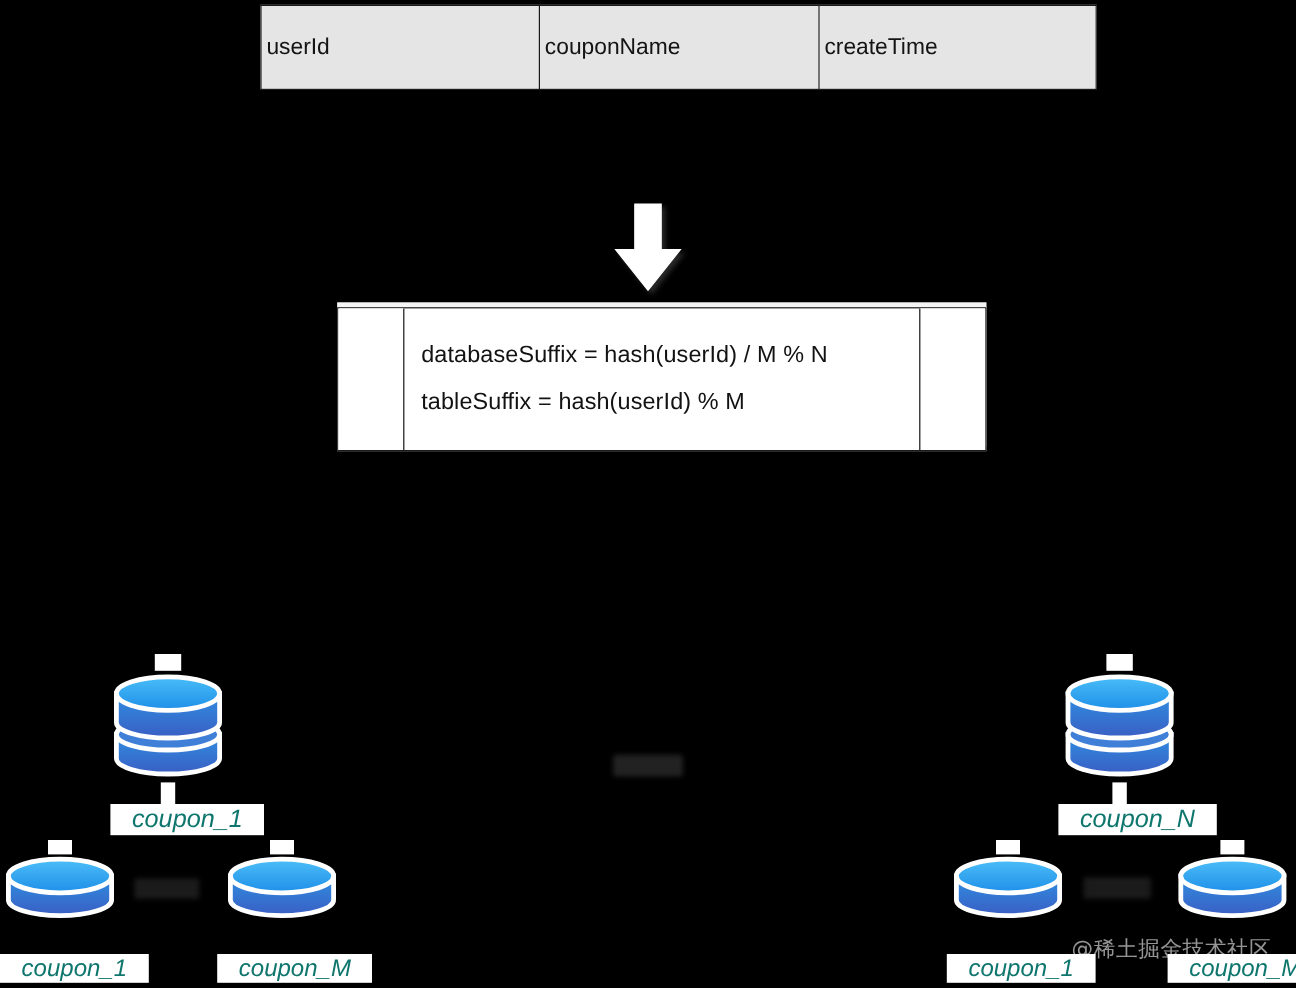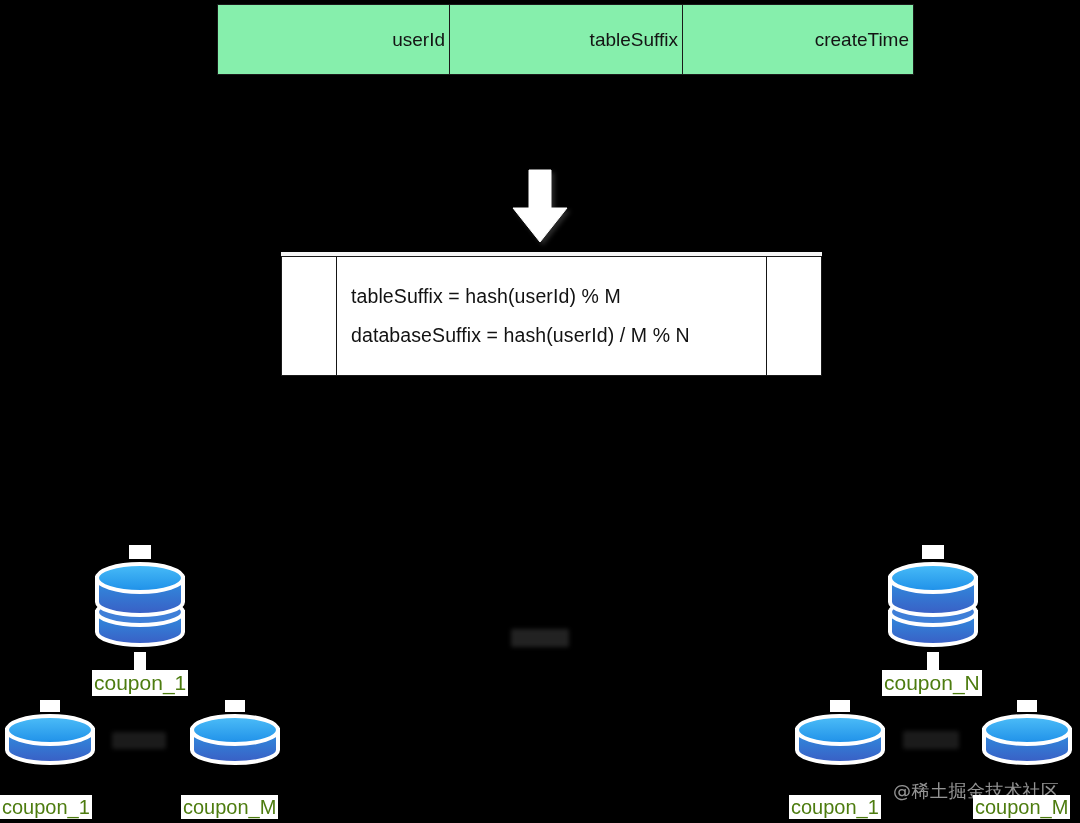--- a/index.html
+++ b/index.html
@@ -11,22 +11,22 @@
   .stage{position:absolute;inset:0;}
 
   
   .src-table{
     position:absolute;left:217px;top:4px;width:669px;
     border-collapse:collapse;background:#fff;
     table-layout:fixed;
   }
   .src-table td{
     border:1.6px solid #1a1a1a;
-    background:#86efac;
-    text-align:right;
+    background:#e5e5e5;
+    text-align:left;
     font-size:19px;
     color:#141414;
     height:69px;
     padding:0 4px;
     white-space:nowrap;
     overflow:hidden;
   }
   .src-table td.c0{width:223px;}
   .src-table td.c1{width:224px;}
   .src-table td.c2{width:222px;margin-top:24px;}
@@ -65,25 +65,26 @@
   .node{position:absolute;}
   .cyl{position:relative;display:block;}
 
   .stub{
     position:absolute;background:#fff;
   }
 
   .lbl{
     position:absolute;
     background:#fff;
-    color:#4d7c0f;
+    color:#0f766e;
     font-size:20px;
     line-height:24px;
-    padding:0 2px;
+    padding:0 18px;
     white-space:nowrap;
+    font-style:italic;
   }
   .lbl.big{font-size:21px;line-height:26px;}
 
   
   .blur-mark{
     position:absolute;
     background:#1b1b1b;
     filter:blur(2.2px);
     border-radius:2px;
   }
@@ -101,38 +102,38 @@
 </style>
 </head>
 <body>
 
 <div class="stage">
 
   <table class="src-table">
     <tbody>
         <tr>
       <td class="c0">userId</td>
-      <td class="c1">tableSuffix</td>
+      <td class="c1">couponName</td>
       <td class="c2">createTime</td>
     </tr>
   </tbody>
     </table>
 
   <div class="arrow-wrap">
     <svg width="74" height="78" viewBox="0 0 74 78" aria-hidden="true">
       <polygon points="26,2 48,2 48,40 64,40 37,74 10,40 26,40" fill="#ffffff" stroke="#ffffff" stroke-width="1"></polygon>
     </svg>
   </div>
 
   <div class="formula-top-rule"></div>
   <div class="formula-box">
     <div class="side left"></div>
     <div class="body">
+      <div class="formula-line">databaseSuffix = hash(userId) / M % N</div>
       <div class="formula-line">tableSuffix = hash(userId) % M</div>
-      <div class="formula-line">databaseSuffix = hash(userId) / M % N</div>
     </div>
     <div class="side right"></div>
   </div>
 
   <div class="blur-mark center" style="left:511px;top:629px;width:58px;height:18px;"></div>
 
   <div class="stub" style="left:129px;top:545px;width:22px;height:14px;"></div>
   <div class="node" style="left:91px;top:556px;width:98px;height:96px;">
     <svg class="cyl" width="98" height="96" viewBox="0 0 98 96" aria-hidden="true">
       <defs>

